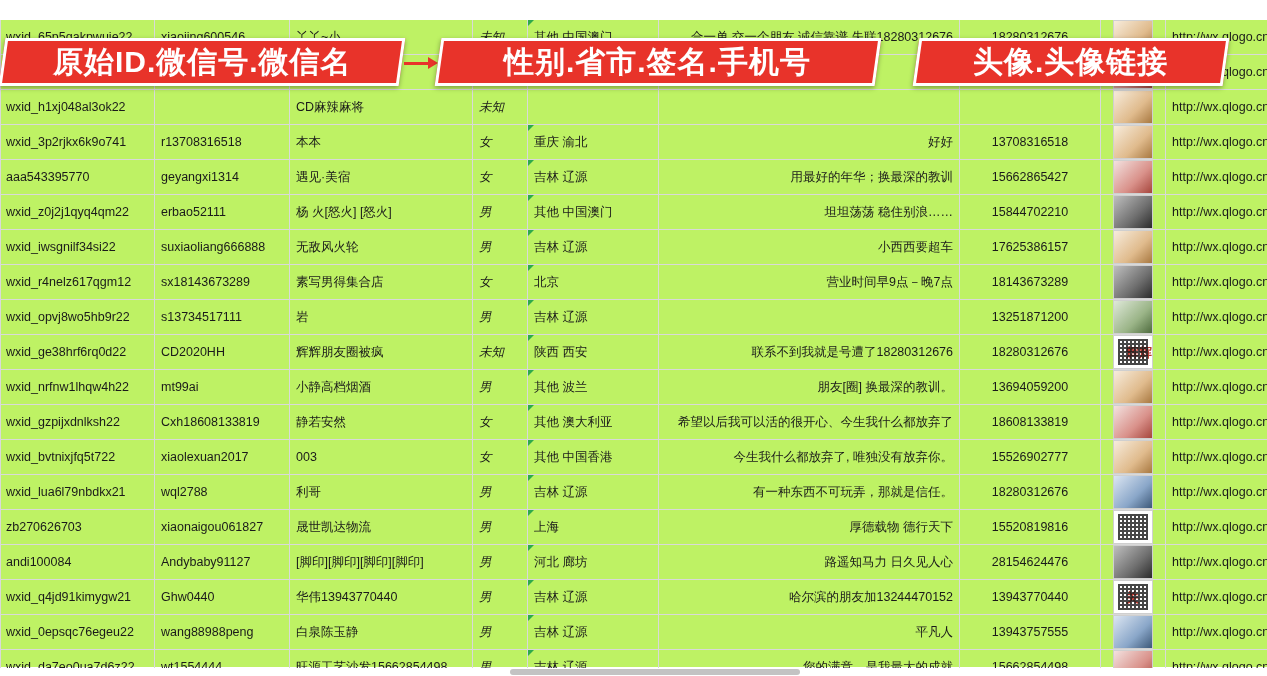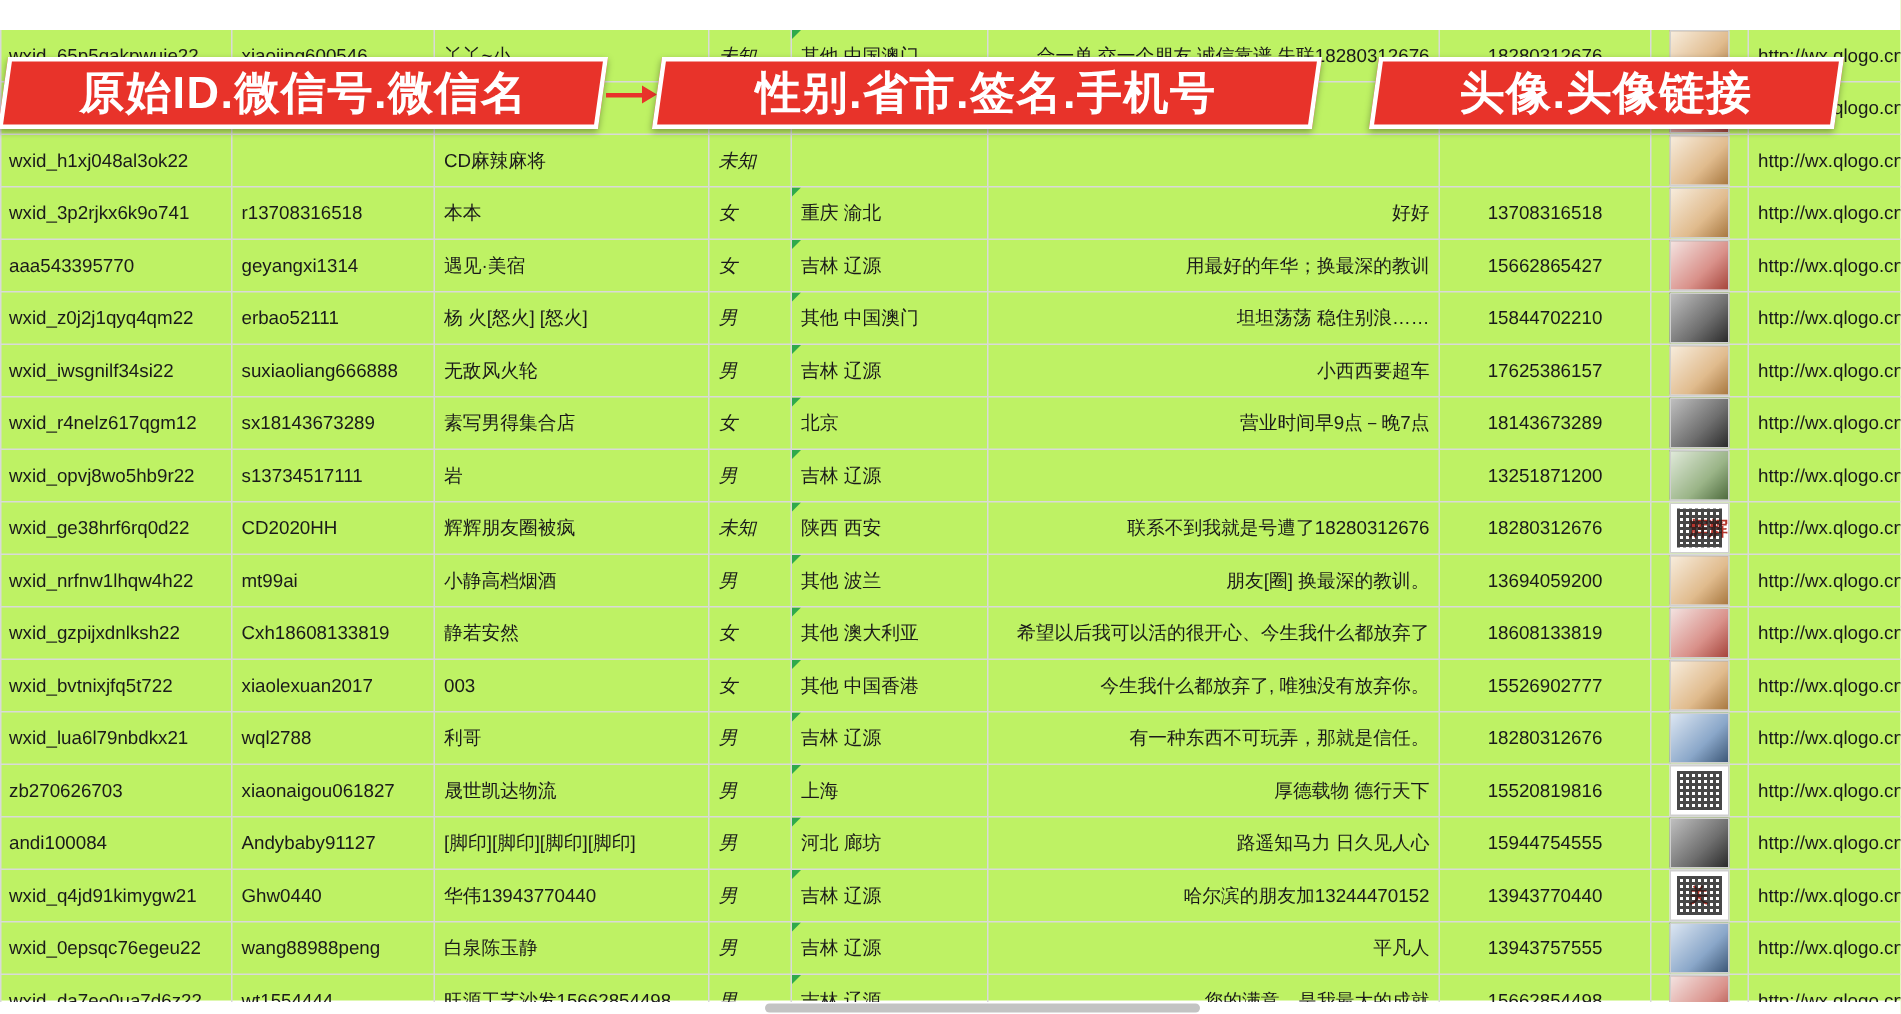--- a/index.html
+++ b/index.html
@@ -411,21 +411,21 @@
           </td>
           <td class="c-link"><span class="link-text">http://wx.qlogo.cn/mmhead</span></td>
         </tr>
         <tr>
           <td class="c-id">andi100084</td>
           <td class="c-wx">Andybaby91127</td>
           <td class="c-name">[脚印][脚印][脚印][脚印]</td>
           <td class="c-gender">男</td>
           <td class="c-prov marked">河北 廊坊</td>
           <td class="c-sign">路遥知马力 日久见人心</td>
-          <td class="c-phone phone-cell">15944754555</td>
+          <td class="c-phone phone-cell">28154624476</td>
           <td class="c-avatar">
             <div class="avatar-box av-dark"></div>
           </td>
           <td class="c-link"><span class="link-text">http://wx.qlogo.cn/mmhead</span></td>
         </tr>
         <tr>
           <td class="c-id">wxid_q4jd91kimygw21</td>
           <td class="c-wx">Ghw0440</td>
           <td class="c-name">华伟13943770440</td>
           <td class="c-gender">男</td>

